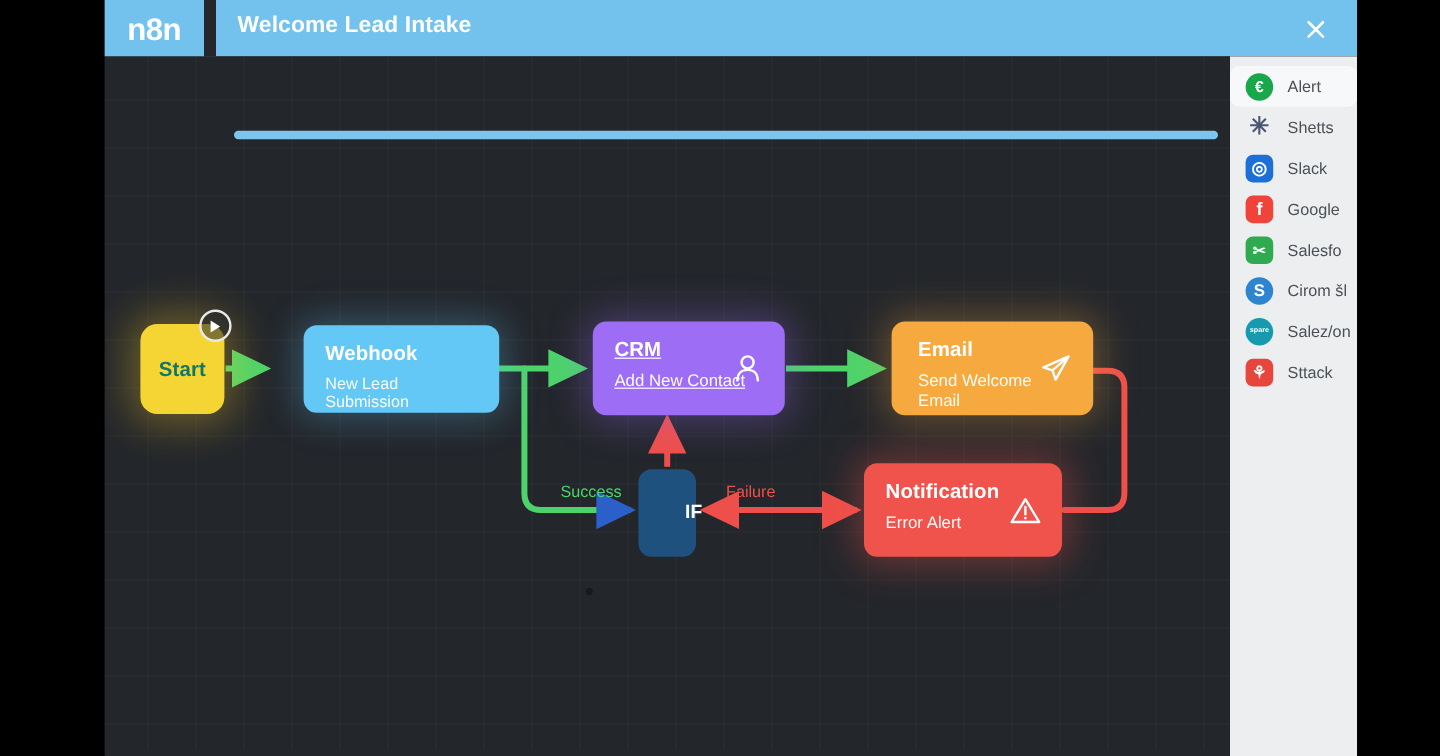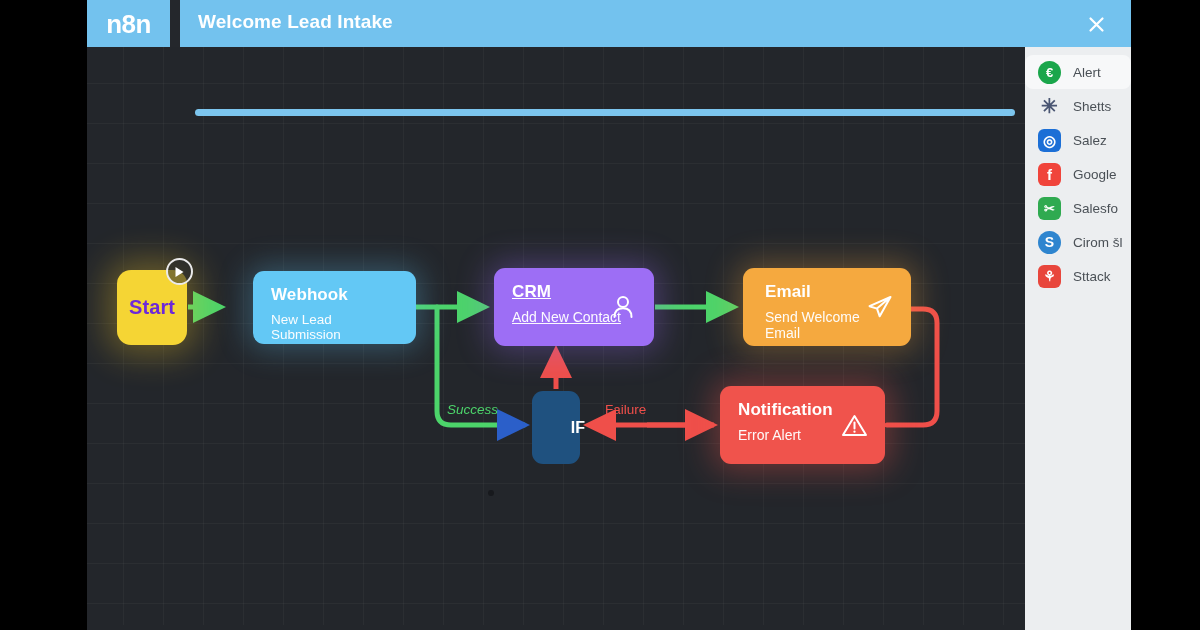--- a/index.html
+++ b/index.html
@@ -85,21 +85,21 @@
     width: 30px; height: 30px; display: flex; align-items: center; justify-content: center;
   }
 
   
   #node-start {
     left: 30px; top: 223px; width: 70px; height: 75px;
     background: #f5d534; border-radius: 14px;
     box-shadow: 0 0 34px 10px rgba(245,200,40,0.33);
     display: flex; align-items: center; justify-content: center; padding: 0;
   }
-  #node-start .title { font-size: 20px; font-weight: 700; color: #6d28d9; }
+  #node-start .title { font-size: 17px; font-weight: 700; color: #0f766e; }
   #start-play {
     position: absolute; left: 79px; top: 211px; width: 27px; height: 27px;
     border: 2px solid #e9e9ea; border-radius: 50%;
     display: flex; align-items: center; justify-content: center;
     background: rgba(35,38,43,0.55);
   }
 
   
   #node-webhook {
     left: 142px; top: 224px; width: 163px; height: 73px;
@@ -135,21 +135,21 @@
 
   
   #node-notification {
     left: 633px; top: 339px; width: 165px; height: 78px;
     background: #f0534c; border-radius: 11px;
     box-shadow: 0 0 32px 7px rgba(240,83,76,0.36);
   }
 
   
   .edge-label { position: absolute; font-size: 13.5px; font-weight: 400; }
-  #label-success { left: 360px; top: 355px; color: #4cd46a; font-style: italic; }
+  #label-success { left: 380px; top: 355px; color: #4cd46a; }
   #label-failure { left: 518px; top: 355px; color: #ef4f4a; }
 
   
   #cursor-dot {
     position: absolute; left: 401px; top: 443px; width: 6px; height: 6px;
     background: #17191d; border-radius: 50%;
   }
 
   
   #sidebar {
@@ -298,35 +298,39 @@
         <div class="side-item active">
           <span class="side-icon" style="background:#1aa64b;border-radius:50%;">€</span>
           <span class="side-label">Alert</span>
         </div>
         <div class="side-item">
           <span class="side-icon" style="background:transparent;color:#4a5673;font-size:20px;">✳</span>
           <span class="side-label">Shetts</span>
         </div>
         <div class="side-item">
           <span class="side-icon" style="background:#1c6fd6;font-size:15px;">◎</span>
-          <span class="side-label">Salez</span>
+          <span class="side-label">Slack</span>
         </div>
         <div class="side-item">
           <span class="side-icon" style="background:#f0443b;font-size:15px;">f</span>
           <span class="side-label">Google</span>
         </div>
         <div class="side-item">
           <span class="side-icon" style="background:#2faa50;font-size:13px;">✂</span>
           <span class="side-label">Salesfo</span>
         </div>
         <div class="side-item">
           <span class="side-icon" style="background:#2e85cf;border-radius:50%;font-size:14px;">S</span>
           <span class="side-label">Cirom šl</span>
         </div>
         <div class="side-item">
+          <span class="side-icon" style="background:#1799ae;border-radius:50%;font-size:6px;">spare</span>
+          <span class="side-label">Salez/on</span>
+        </div>
+        <div class="side-item">
           <span class="side-icon" style="background:#e8463c;font-size:14px;">⚘</span>
           <span class="side-label">Sttack</span>
         </div>
       </div>
     </div>
 
   </div>
 
   <div class="letterbox" id="lb-left"></div>
   <div class="letterbox" id="lb-right"></div>

